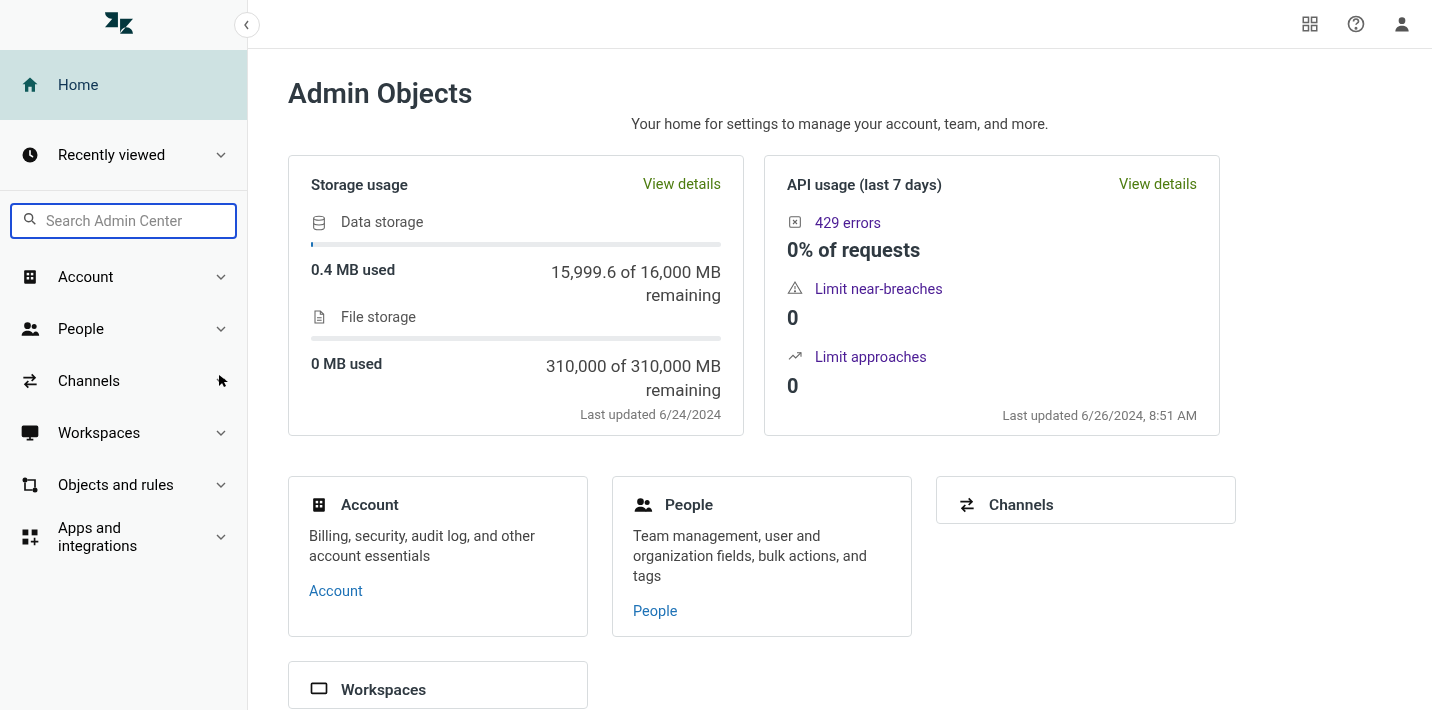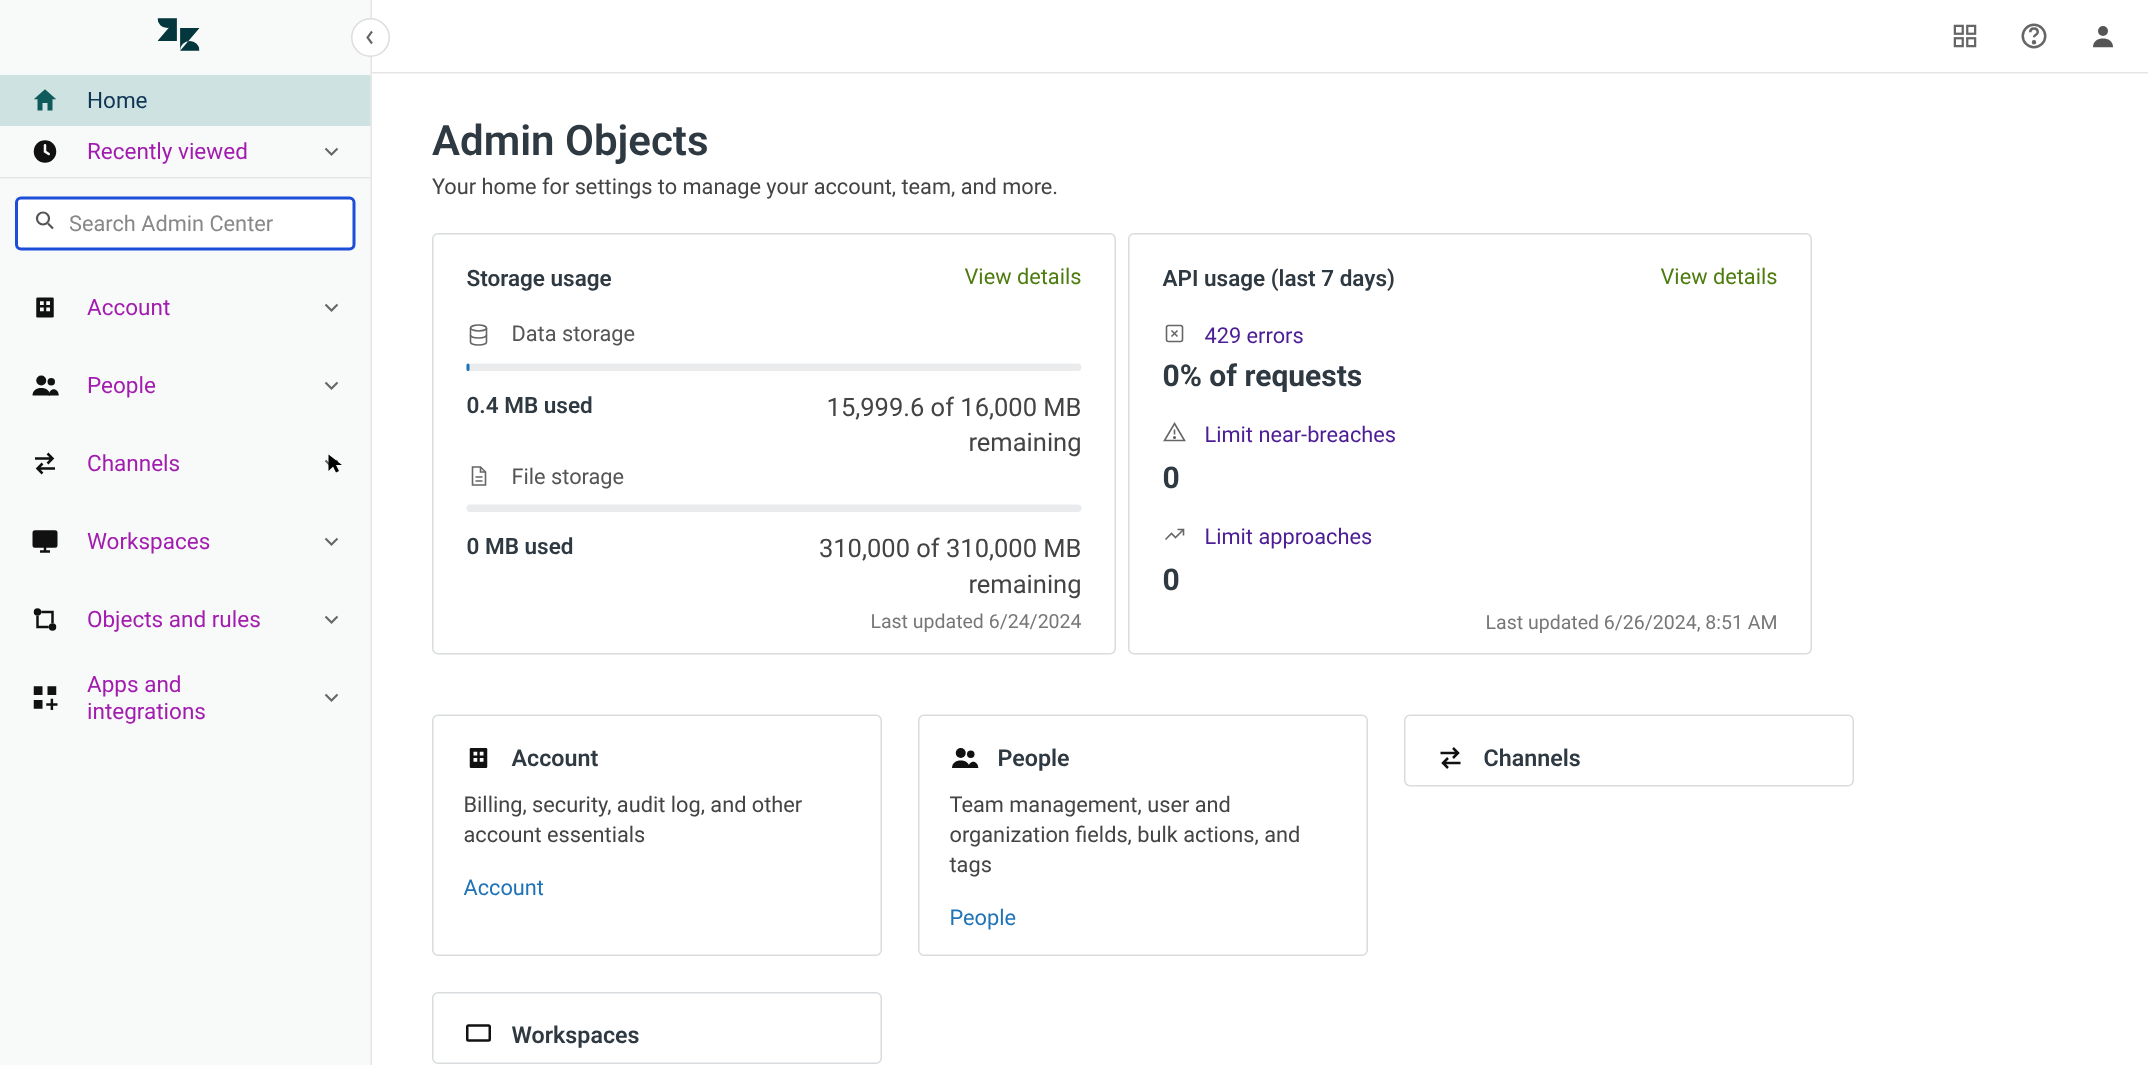--- a/index.html
+++ b/index.html
@@ -42,40 +42,40 @@
       border: 1px solid #ddd;
       display: flex;
       align-items: center;
       justify-content: center;
       cursor: pointer;
       z-index: 10;
     }
     .nav-main .nav-item {
       display: flex;
       align-items: center;
-      height: 34px;
+      height: 70px;
       padding: 0 20px;
       cursor: pointer;
       gap: 18px;
     }
     .nav-main .nav-item.active {
       background: #cee2e2;
     }
     .nav-main .nav-item .icon {
       width: 20px;
       height: 20px;
       display: flex;
       align-items: center;
       justify-content: center;
       color: #0f3554;
     }
     .nav-main .nav-item .icon.clock { color: #111; }
     .nav-main .nav-item .label {
       font-size: 15px;
-      color: #a21caf;
+      color: #000000;
       flex: 1;
     }
     .nav-main .nav-item .chev {
       color: #666;
     }
     .nav-main .nav-item.active .label { color: #0f3554; font-weight: 400; }
     .divider { height: 1px; background: #e5e5e5; }
     .search-wrap {
       padding: 12px 10px;
     }
@@ -131,25 +131,26 @@
     .page-title {
       font-size: 28px;
       font-weight: 600;
       color: #2f3941;
       margin-bottom: 6px;
     }
     .page-subtitle {
       font-size: 14.5px;
       color: #444;
       margin-bottom: 22px;
+      text-align: center;
     }
 
     .usage-row {
       display: flex;
-      gap: 8px;
+      gap: 20px;
       margin-bottom: 40px;
     }
     .card {
       border: 1px solid #d8dcde;
       border-radius: 4px;
       padding: 20px 22px 12px 22px;
       flex: 1;
       max-width: 456px;
     }
     .card-header {

